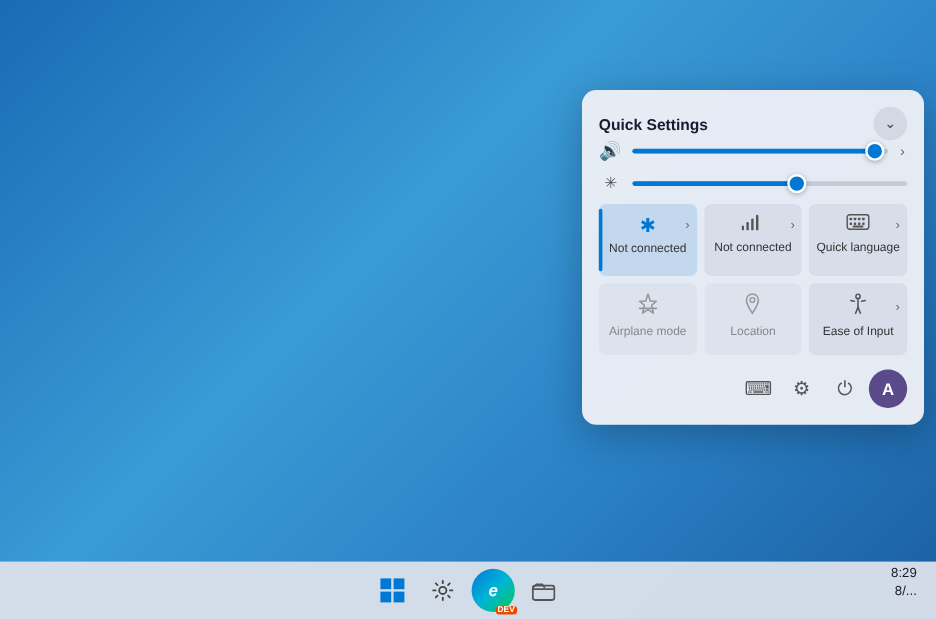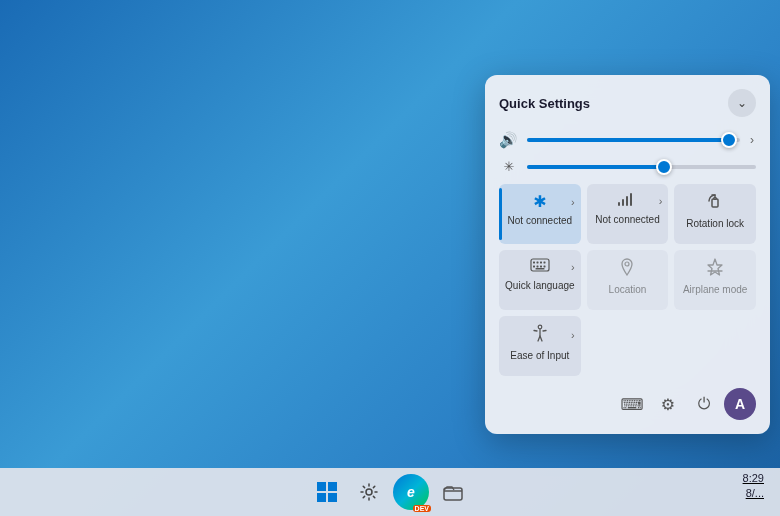--- a/index.html
+++ b/index.html
@@ -43,21 +43,20 @@
     }
 
     .taskbar-right {
       display: flex;
       align-items: center;
       gap: 4px;
       position: absolute;
       right: 10px;
       bottom: 0;
       height: 60px;
-      text-decoration: underline;
     }
     .time-display {
       font-size: 11px;
       text-align: right;
       color: #1a1a2e;
       line-height: 1.4;
       padding: 0 6px;
     }
 
     
@@ -91,21 +90,20 @@
       border-radius: 12px;
       box-shadow: 0 8px 32px rgba(0,0,0,0.25);
       padding: 14px;
       backdrop-filter: blur(20px);
     }
 
     .qs-header {
       display: flex;
       justify-content: space-between;
       align-items: center;
-      margin-bottom: 14px;
     }
     .qs-title {
       font-size: 13px;
       font-weight: 600;
       color: #1a1a2e;
     }
     .qs-collapse-btn {
       width: 28px; height: 28px;
       border-radius: 50%;
       background: rgba(200,205,215,0.6);
@@ -288,33 +286,20 @@
             <rect x="8" y="4" width="2" height="10" fill="#555" rx="1"></rect>
             <rect x="12" y="1" width="2" height="13" fill="#555" rx="1"></rect>
           </svg>
         </span>
         <span class="qs-tile-arrow">›</span>
       </div>
       <span class="qs-tile-label">Not connected</span>
     </div>
 
 
-    <div class="qs-tile">
-      <div class="qs-tile-top">
-        <span class="qs-tile-icon">
-          <svg width="18" height="18" viewBox="0 0 18 18" fill="none" xmlns="http://www.w3.org/2000/svg">
-            <path d="M3 9C3 5.7 5.7 3 9 3" stroke="#555" stroke-width="1.5" stroke-linecap="round"></path>
-            <path d="M6 3L9 3L9 6" stroke="#555" stroke-width="1.5" stroke-linecap="round" stroke-linejoin="round"></path>
-            <rect x="6" y="7" width="6" height="8" rx="1" stroke="#555" stroke-width="1.5" fill="none"></rect>
-            <rect x="7.5" y="5.5" width="3" height="2" rx="0.5" stroke="#555" stroke-width="1" fill="none"></rect>
-          </svg>
-        </span>
-      </div>
-      <span class="qs-tile-label">Rotation lock</span>
-    </div>
 
     <div class="qs-tile">
       <div class="qs-tile-top">
         <span class="qs-tile-icon">
           <svg width="20" height="14" viewBox="0 0 20 14" fill="none" xmlns="http://www.w3.org/2000/svg">
             <rect x="1" y="1" width="18" height="12" rx="2" stroke="#555" stroke-width="1.2" fill="none"></rect>
             <rect x="3" y="3.5" width="2" height="2" rx="0.4" fill="#555"></rect>
             <rect x="6.5" y="3.5" width="2" height="2" rx="0.4" fill="#555"></rect>
             <rect x="10" y="3.5" width="2" height="2" rx="0.4" fill="#555"></rect>
             <rect x="13.5" y="3.5" width="2" height="2" rx="0.4" fill="#555"></rect>
@@ -327,39 +312,39 @@
         </span>
         <span class="qs-tile-arrow">›</span>
       </div>
       <span class="qs-tile-label">Quick language</span>
     </div>
 
 
     <div class="qs-tile" style="opacity:0.55;">
       <div class="qs-tile-top">
         <span class="qs-tile-icon">
+          <svg width="18" height="18" viewBox="0 0 18 18" fill="none" xmlns="http://www.w3.org/2000/svg">
+            <path d="M9 1L11 7H16L12 10.5L13.5 17L9 14L4.5 17L6 10.5L2 7H7L9 1Z" stroke="#555" stroke-width="1.3" fill="none" stroke-linejoin="round"></path>
+            <path d="M2 13H16" stroke="#555" stroke-width="1.3" stroke-linecap="round"></path>
+          </svg>
+        </span>
+      </div>
+      <span class="qs-tile-label">Airplane mode</span>
+    </div>
+
+    <div class="qs-tile" style="opacity:0.55;">
+      <div class="qs-tile-top">
+        <span class="qs-tile-icon">
           <svg width="14" height="18" viewBox="0 0 14 18" fill="none" xmlns="http://www.w3.org/2000/svg">
             <path d="M7 1C4.2 1 2 3.2 2 6C2 9.5 7 17 7 17C7 17 12 9.5 12 6C12 3.2 9.8 1 7 1Z" stroke="#555" stroke-width="1.3" fill="none"></path>
             <circle cx="7" cy="6" r="2" stroke="#555" stroke-width="1.2" fill="none"></circle>
           </svg>
         </span>
       </div>
       <span class="qs-tile-label">Location</span>
-    </div>
-
-    <div class="qs-tile" style="opacity:0.55;">
-      <div class="qs-tile-top">
-        <span class="qs-tile-icon">
-          <svg width="18" height="18" viewBox="0 0 18 18" fill="none" xmlns="http://www.w3.org/2000/svg">
-            <path d="M9 1L11 7H16L12 10.5L13.5 17L9 14L4.5 17L6 10.5L2 7H7L9 1Z" stroke="#555" stroke-width="1.3" fill="none" stroke-linejoin="round"></path>
-            <path d="M2 13H16" stroke="#555" stroke-width="1.3" stroke-linecap="round"></path>
-          </svg>
-        </span>
-      </div>
-      <span class="qs-tile-label">Airplane mode</span>
     </div>
 
     <div class="qs-tile">
       <div class="qs-tile-top">
         <span class="qs-tile-icon">
           <svg width="18" height="18" viewBox="0 0 18 18" fill="none" xmlns="http://www.w3.org/2000/svg">
             <circle cx="9" cy="3" r="1.8" stroke="#555" stroke-width="1.2" fill="none"></circle>
             <path d="M9 5.5V12M6 7L3 6.5M12 7L15 6.5" stroke="#555" stroke-width="1.3" stroke-linecap="round"></path>
             <path d="M9 12L7 17M9 12L11 17" stroke="#555" stroke-width="1.3" stroke-linecap="round"></path>
           </svg>

